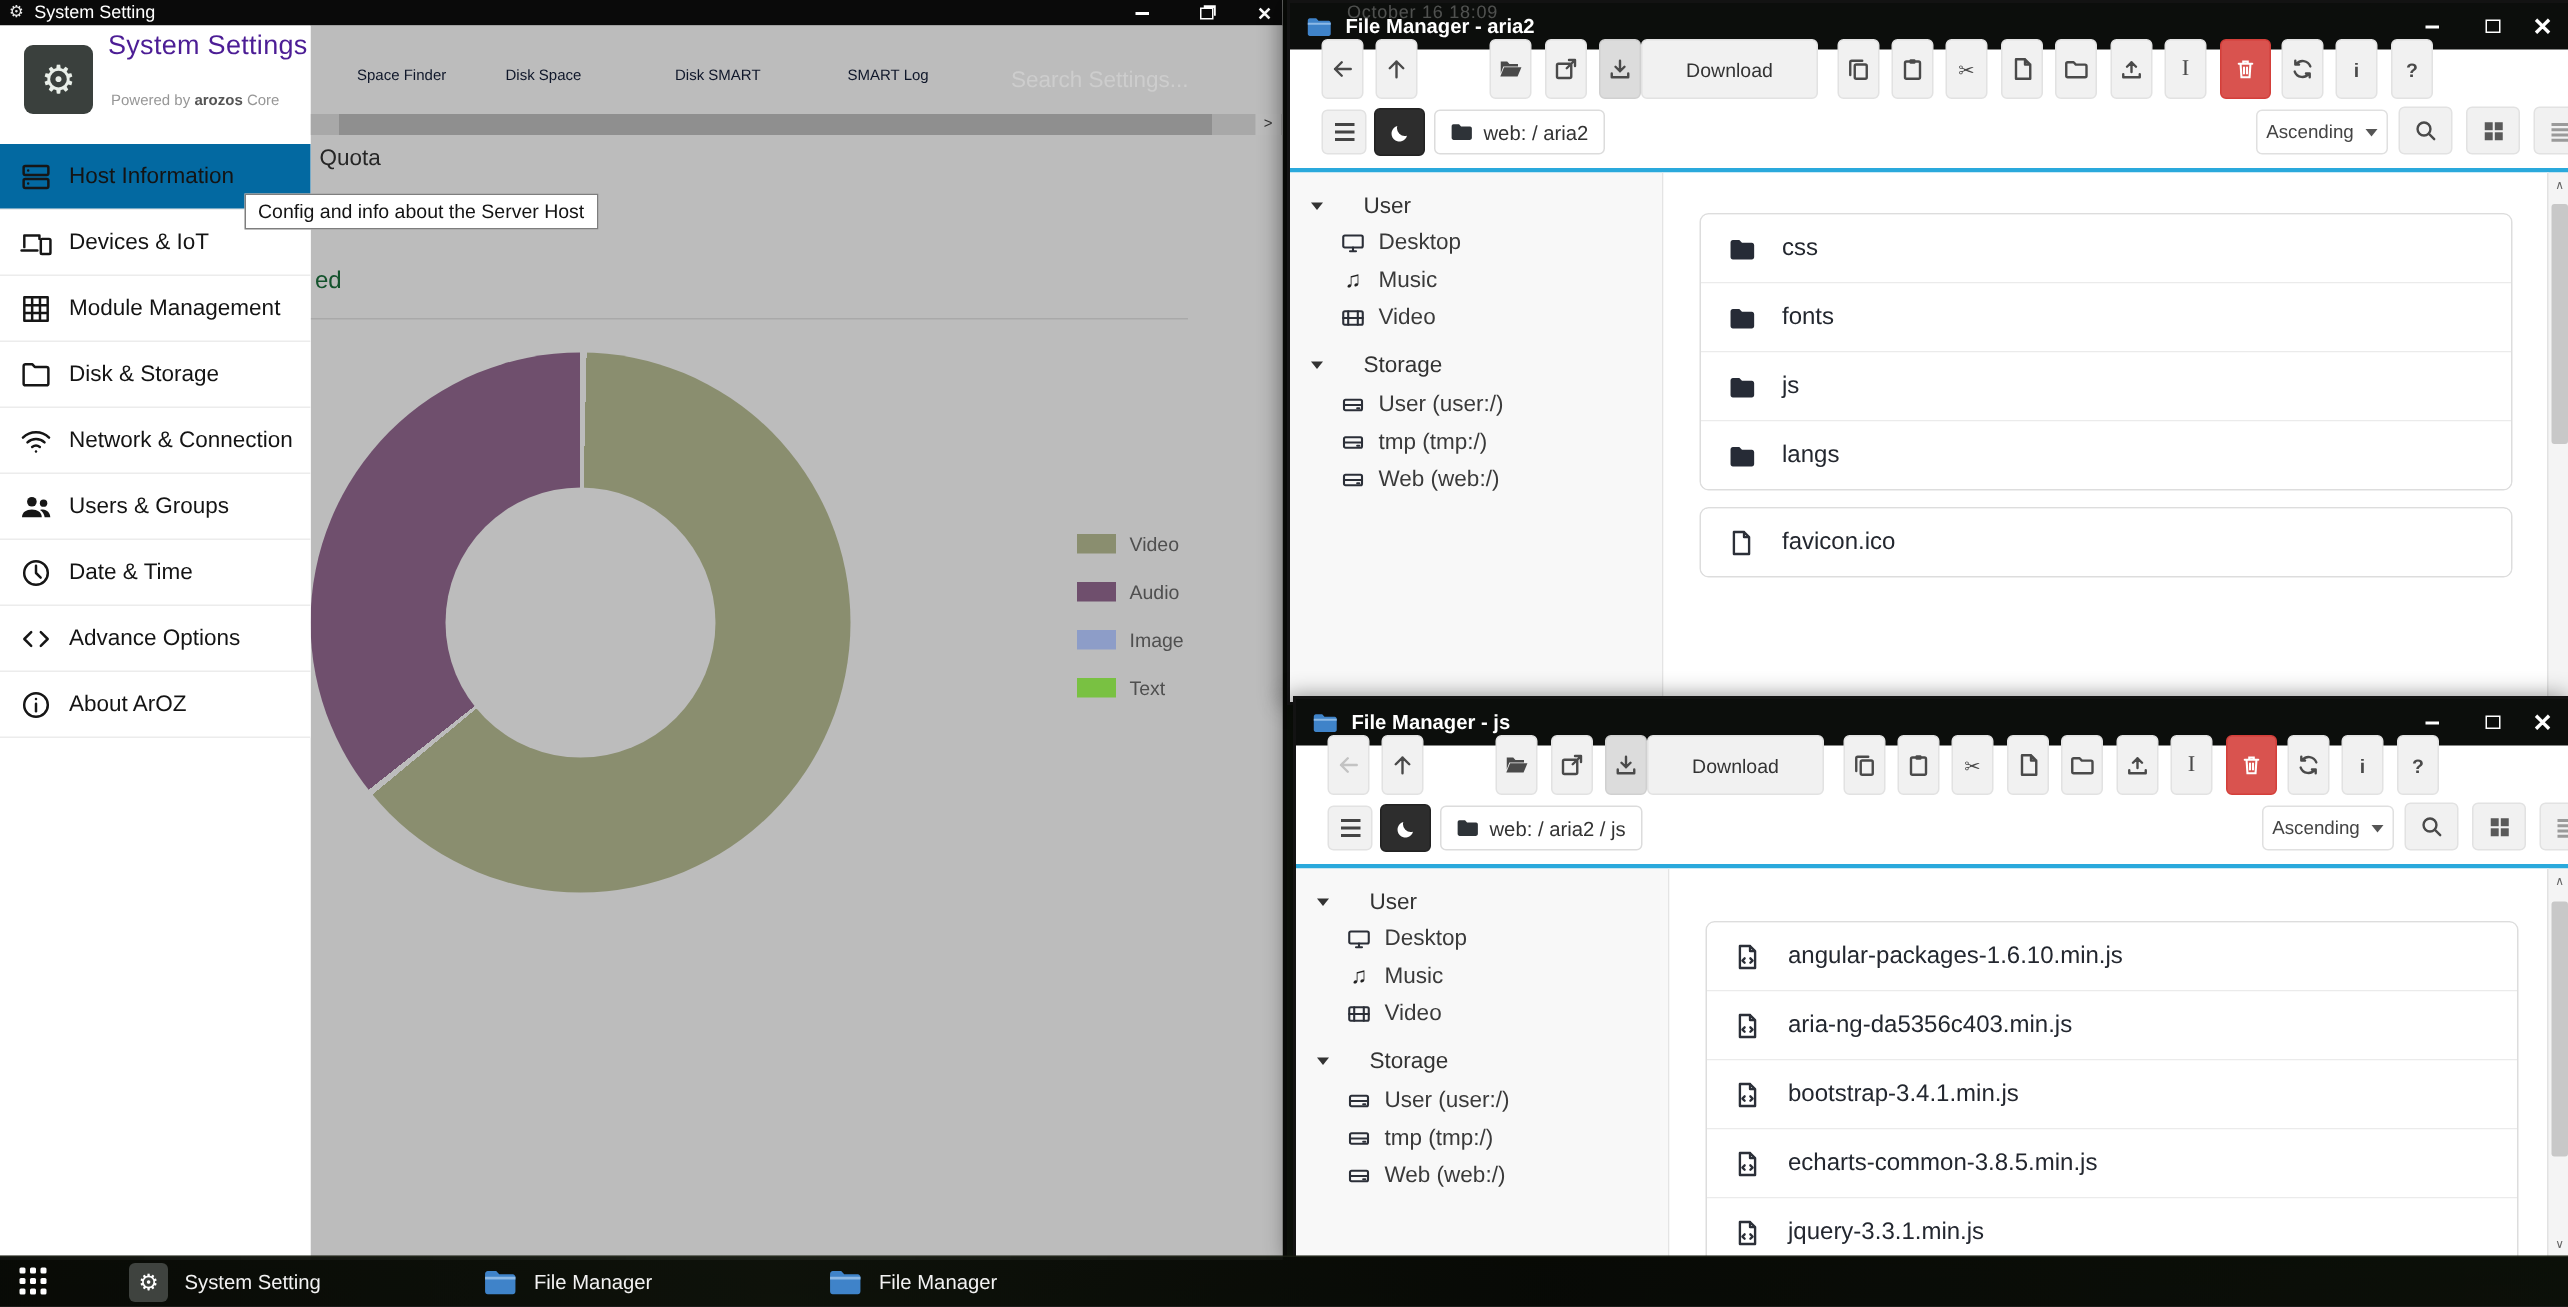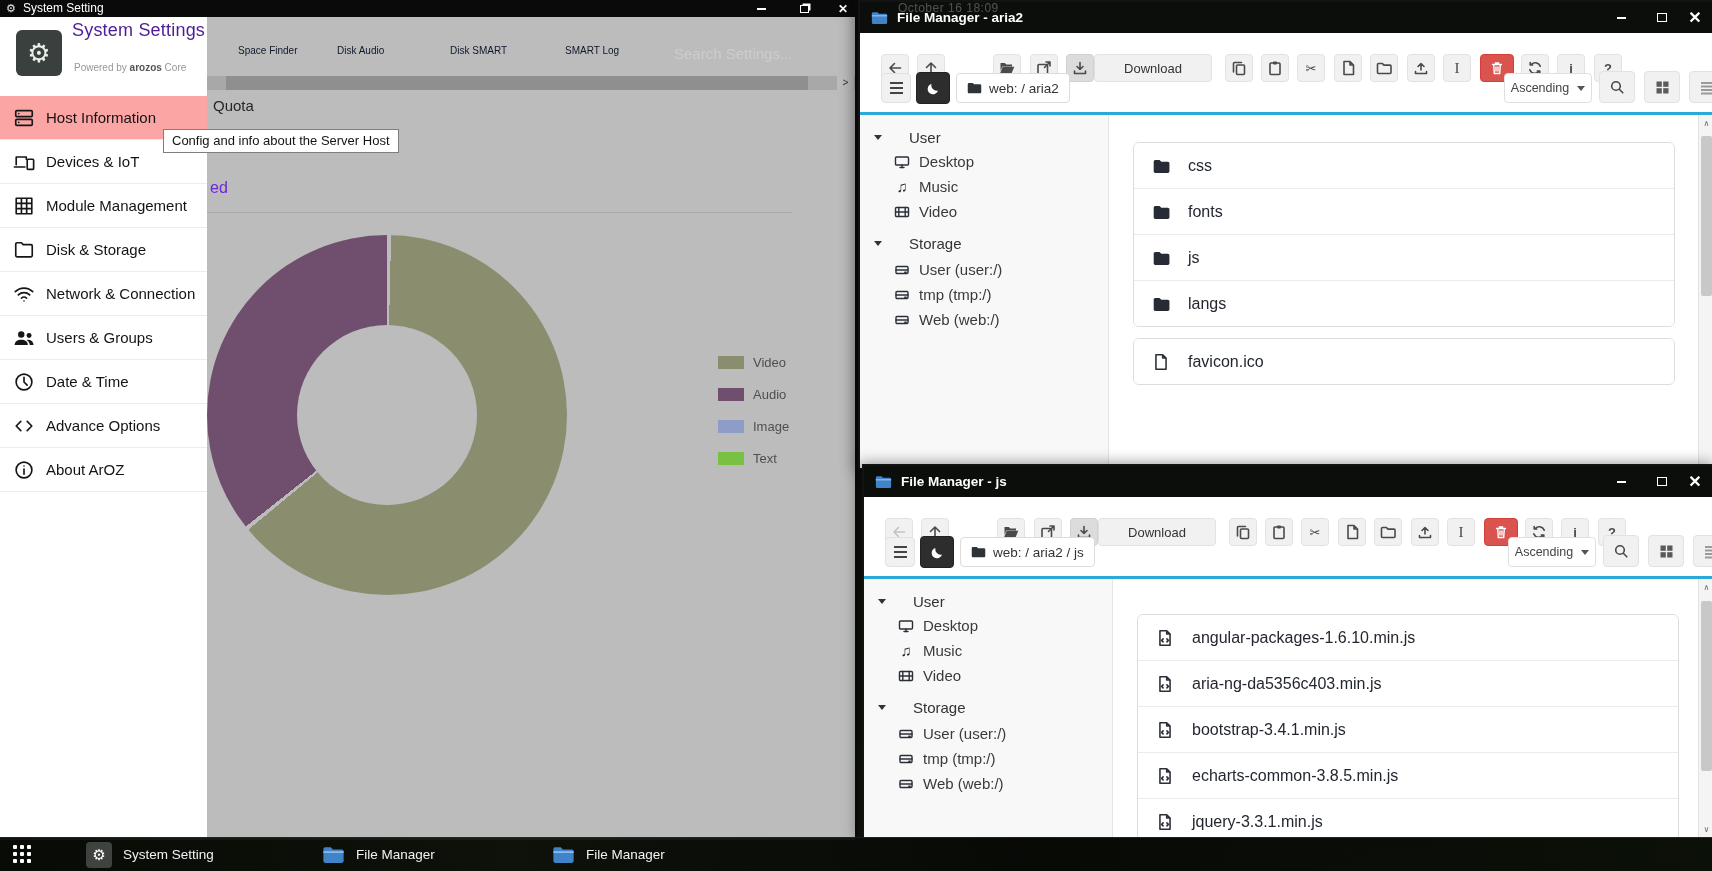--- a/index.html
+++ b/index.html
@@ -16,49 +16,49 @@
   .minbar{width:9px;height:2px;background:#fff;display:block;}
   .maxbox{width:8px;height:7px;border:1.5px solid #fff;display:block;}
   .restorebox{width:7px;height:6px;border:1.5px solid #fff;display:block;box-shadow:2px -2px 0 -0.5px #fff;}
   .ss-side{position:absolute;left:0;top:17px;bottom:0;width:207px;background:#fff;z-index:2;}
   .ss-logo-chip{position:absolute;left:16px;top:13px;width:46px;height:46px;background:#3a403d;border-radius:6px;color:#e9efe9;font-size:26px;display:flex;align-items:center;justify-content:center;}
   .ss-logo-title{position:absolute;left:72px;top:3px;font-size:18px;color:#4c1d95;letter-spacing:.2px;}
   .ss-logo-sub{position:absolute;left:74px;top:45px;font-size:10px;color:#979797;}
   .ss-logo-sub b{color:#555;}
   .ss-nav{position:absolute;left:0;top:79px;right:0;}
   .ss-item{position:relative;height:43px;border-bottom:1px solid #ececec;display:flex;align-items:center;cursor:pointer;background:#fff;}
-  .ss-item.active{background:#fca5a5;}
+  .ss-item.active{background:#0369a1;}
   .ss-item .nico{width:22px;height:22px;margin-left:13px;flex:0 0 22px;}
   .ss-item .nlabel{margin-left:11px;font-size:15px;color:#141414;white-space:nowrap;}
   .nst{fill:none;stroke:#161616;stroke-width:1.8;stroke-linecap:round;stroke-linejoin:round;}
   .ss-content{position:absolute;left:207px;top:17px;right:0;bottom:0;background:#bcbcbc;z-index:1;}
   .ss-tab{position:absolute;top:28px;font-size:10px;color:#0f172a;cursor:pointer;white-space:nowrap;}
   .ss-search{position:absolute;top:24px;left:465px;width:160px;height:22px;border:none;background:transparent;outline:none;font-size:15px;color:#333;font-family:"Liberation Sans",sans-serif;}
   .ss-search::placeholder{color:#cdcdcd;}
   .ss-hscroll{position:absolute;left:0;right:0;top:59px;height:14px;background:#a8a8a8;}
   .ss-hthumb{position:absolute;left:19px;top:0;width:582px;height:14px;background:#8f8f8f;cursor:pointer;}
   .ss-hnext{position:absolute;right:1px;top:0;width:17px;height:14px;background:#bdbdbd;color:#333;font-size:10px;line-height:14px;text-align:center;cursor:pointer;}
   .ss-quota{position:absolute;left:6px;top:80px;font-size:15px;color:#262626;}
-  .ss-ed{position:absolute;left:3px;top:162px;font-size:16px;color:#6d28d9;}
+  .ss-ed{position:absolute;left:3px;top:162px;font-size:16px;color:#14532d;}
   .ss-divider{position:absolute;left:0;top:195px;width:585px;height:1px;background:#a9a9a9;}
   .tooltip{position:absolute;left:163px;top:129px;height:22px;line-height:22px;background:#fff;border:1px solid #7e7e7e;font-size:13px;color:#141414;padding:0 8px;white-space:nowrap;z-index:9;}
   .donut{position:absolute;left:207px;top:235px;width:360px;height:360px;border-radius:50%;}
   .donut-hole{position:absolute;left:90px;top:90px;width:180px;height:180px;border-radius:50%;}
   .legend{position:absolute;left:718px;top:356px;}
   .legend-row{display:flex;align-items:center;height:13px;margin-bottom:19px;}
   .legend-sw{width:26px;height:13px;flex:0 0 26px;}
   .legend-tx{margin-left:9px;font-size:13px;color:#4f4f4f;}
   
   .fm{background:#fff;border:2px solid #131313;box-shadow:-4px 0 14px rgba(0,0,0,.45);}
   #fm1{left:858px;top:0;width:854px;height:466px;z-index:2;}
   #fm2{left:862px;top:464px;width:850px;height:372px;z-index:4;}
   .fm-tbar{position:absolute;left:0;top:0;right:0;height:31px;background:#0c0e0c;display:flex;align-items:center;cursor:move;}
   .fm-tbar .ttext{color:#fff;font-size:13.5px;font-weight:600;margin-left:9px;}
   .fm-tbar .wctl{height:31px;width:30px;}
-  .btn{position:absolute;top:52px;width:28px;height:28px;background:#f1f1f1;border:1px solid #e2e2e2;border-radius:4px;box-sizing:border-box;display:flex;align-items:center;justify-content:center;cursor:pointer;}
+  .btn{position:absolute;top:24px;width:28px;height:40px;background:#f1f1f1;border:1px solid #e2e2e2;border-radius:4px;box-sizing:border-box;display:flex;align-items:center;justify-content:center;cursor:pointer;}
   .btn.dark{background:#dcdcdc;border-color:#d0d0d0;}
   .btn.red{background:#d9534f;border-color:#d43f3a;}
   .btn.txt{width:118px;font-size:13px;color:#333;}
   .btn .g{font-size:13px;color:#4a4a4a;line-height:1;}
   .btn .g.serif{font-family:"Liberation Serif",serif;font-size:15px;}
   .btn .g.b{font-weight:bold;}
   .st{fill:none;stroke:#4a4a4a;stroke-width:1.6;stroke-linecap:round;stroke-linejoin:round;}
   .st.dis{stroke:#c3c3c3;}
   .fl{fill:#4a4a4a;}
   .row2{top:71px !important;height:30px;}
@@ -117,21 +117,21 @@
       <span class="wctl" style="left:791px;">
           <i class="restorebox"></i>
         </span>
       <span class="wctl" style="left:830px;font-weight:bold;font-size:12px;">
           <span>✕</span>
         </span>
     </div>
 
     <div class="ss-content">
       <span class="ss-tab" style="left:31px;">Space Finder</span>
-      <span class="ss-tab" style="left:130px;">Disk Audio</span>
+      <span class="ss-tab" style="left:130px;">Disk Space</span>
       <span class="ss-tab" style="left:243px;">Disk SMART</span>
       <span class="ss-tab" style="left:358px;text-align:center;">SMART Log</span>
       <input class="ss-search" placeholder="Search Settings..." style="">
       <div class="ss-hscroll">
         <div class="ss-hthumb"></div>
         <div class="ss-hnext"><span>&gt;</span></div>
       </div>
       <div class="ss-quota">Quota</div>
       <div class="ss-ed">ed</div>
       <div class="ss-divider"></div>

